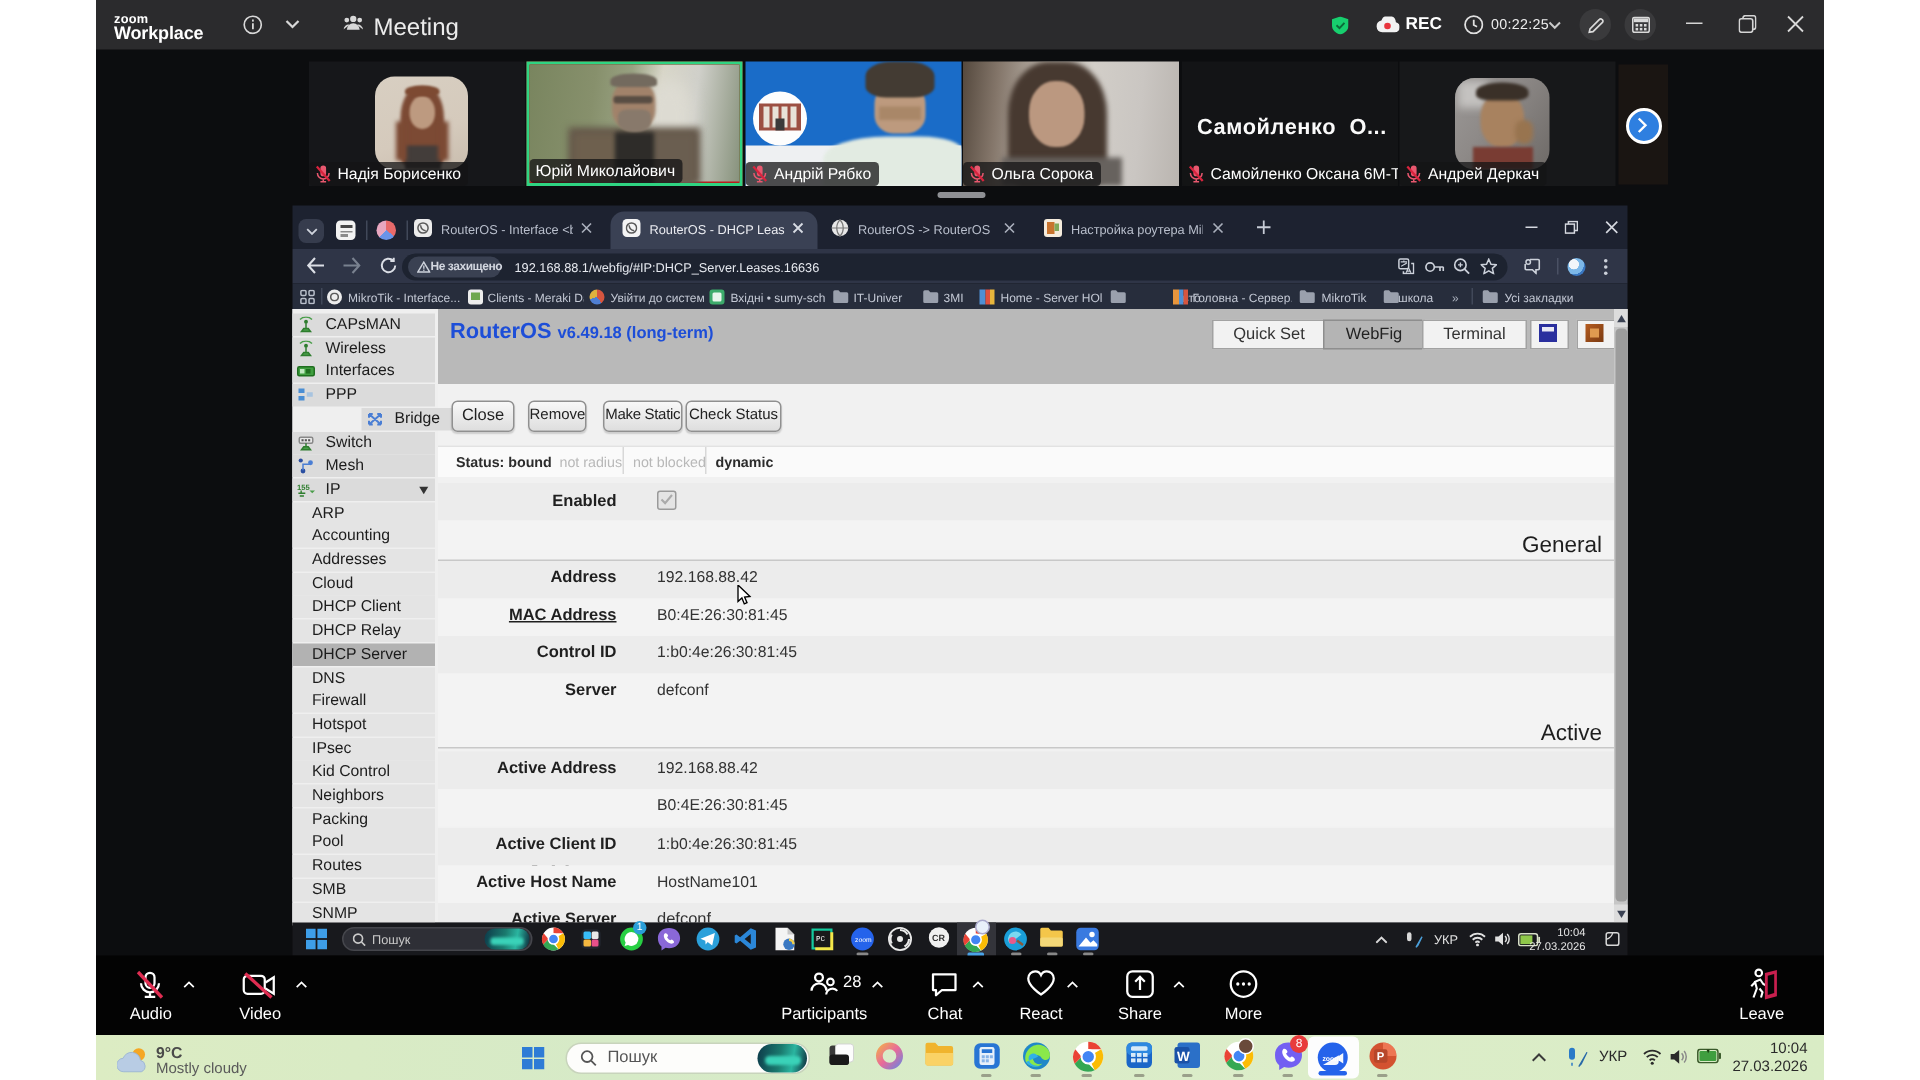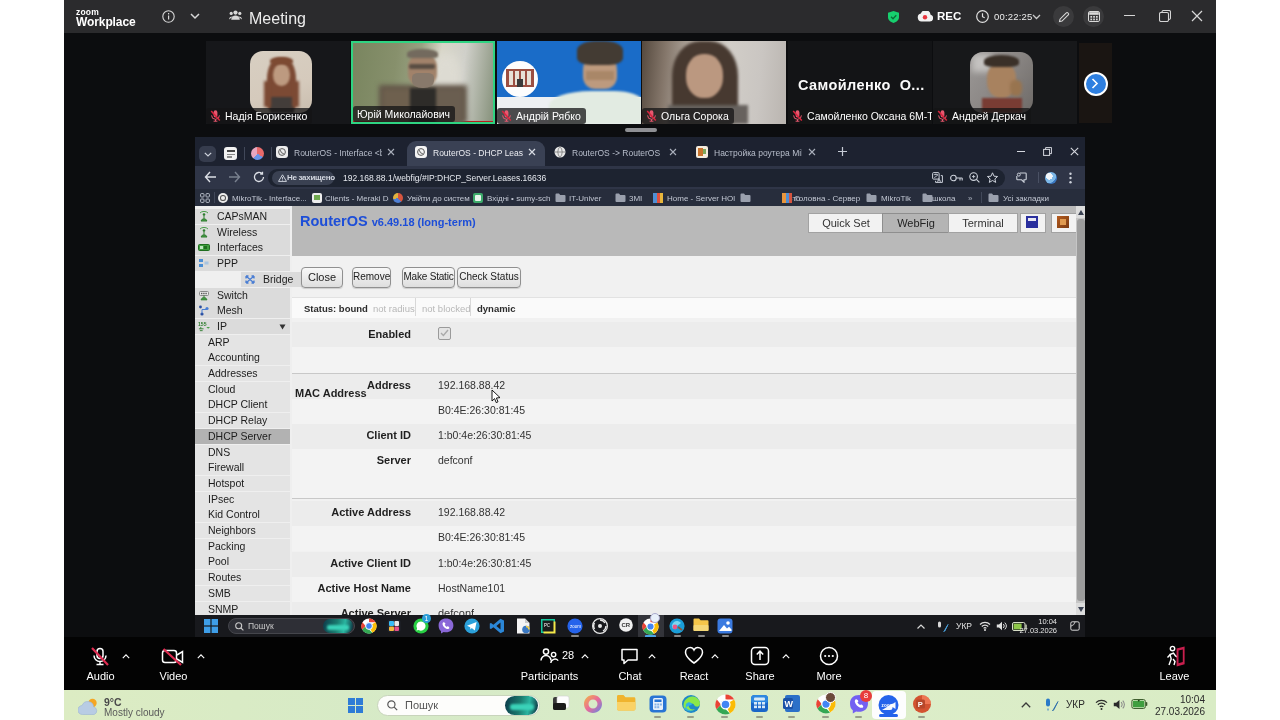--- a/index.html
+++ b/index.html
@@ -560,34 +560,36 @@
       <div class="abs" style="left:282px;top:97px;font-size:9.5px;font-weight:bold;color:#2b2b2b;">dynamic</div>
 
       <div class="abs" style="left:97px;top:116px;width:784px;height:25px;background:#ececec;"></div>
       <div class="abs" style="left:100px;top:122px;width:116px;text-align:right;font-weight:bold;font-size:11px;color:#1f1f1f;">Enabled</div>
       <div class="abs" style="left:243px;top:121px;width:11px;height:11px;background:#e4e4e4;border:1px solid #9a9a9a;border-radius:2px;"></div>
       <svg class="abs" style="left:245px;top:123px;" width="9" height="8" viewBox="0 0 9 8">
           <path d="M1 4 L3.4 6.4 L8 1" fill="none" stroke="#aaa" stroke-width="1.4"></path>
         </svg>
 
       <div class="abs" style="left:97px;top:141px;width:784px;height:26px;background:#f3f3f3;border-bottom:1px solid #c8c8c8;"></div>
+      <div class="abs fhead" style="top:149px;width:873px;text-align:right;left:0;">General</div>
       <div class="abs" style="left:97px;top:168px;width:784px;height:25px;background:#ececec;"></div>
       <div class="abs" style="left:100px;top:173px;width:116px;text-align:right;font-weight:bold;font-size:11px;color:#1f1f1f;">Address</div>
       <div class="abs" style="left:243px;top:173px;font-size:10.5px;color:#323232;">192.168.88.42</div>
       <div class="abs" style="left:97px;top:193px;width:784px;height:25px;background:#f3f3f3;"></div>
-      <div class="abs" style="left:100px;top:181px;width:116px;text-align:left;font-weight:bold;font-size:11px;color:#1f1f1f;">MAC Address</div>
+      <div class="abs" style="left:100px;top:198px;width:116px;text-align:right;font-weight:bold;font-size:11px;color:#1f1f1f;text-decoration:underline;">MAC Address</div>
       <div class="abs" style="left:243px;top:198px;font-size:10.5px;color:#323232;">B0:4E:26:30:81:45</div>
       <div class="abs" style="left:97px;top:218px;width:784px;height:25px;background:#ececec;"></div>
-      <div class="abs" style="left:100px;top:223px;width:116px;text-align:right;font-weight:bold;font-size:11px;color:#1f1f1f;">Client ID</div>
+      <div class="abs" style="left:100px;top:223px;width:116px;text-align:right;font-weight:bold;font-size:11px;color:#1f1f1f;">Control ID</div>
       <div class="abs" style="left:243px;top:223px;font-size:10.5px;color:#323232;">1:b0:4e:26:30:81:45</div>
       <div class="abs" style="left:97px;top:243px;width:784px;height:25px;background:#f3f3f3;"></div>
       <div class="abs" style="left:100px;top:248px;width:116px;text-align:right;font-weight:bold;font-size:11px;color:#1f1f1f;">Server</div>
       <div class="abs" style="left:243px;top:248px;font-size:10.5px;color:#323232;">defconf</div>
 
       <div class="abs" style="left:97px;top:268px;width:784px;height:24px;background:#f3f3f3;border-bottom:1px solid #c8c8c8;"></div>
+      <div class="abs fhead" style="top:274px;width:873px;text-align:right;left:0;">Active</div>
       <div class="abs" style="left:97px;top:295px;width:784px;height:25px;background:#ececec;"></div>
       <div class="abs" style="left:100px;top:300px;width:116px;text-align:right;font-weight:bold;font-size:11px;color:#1f1f1f;">Active Address</div>
       <div class="abs" style="left:243px;top:300px;font-size:10.5px;color:#323232;">192.168.88.42</div>
       <div class="abs" style="left:97px;top:320px;width:784px;height:25px;background:#f3f3f3;"></div>
       <div class="abs" style="left:100px;top:325px;width:116px;text-align:right;font-weight:bold;font-size:15px;color:#1f1f1f;margin-top:25px;">Active MAC Address</div>
       <div class="abs" style="left:243px;top:325px;font-size:10.5px;color:#323232;">B0:4E:26:30:81:45</div>
       <div class="abs" style="left:97px;top:346px;width:784px;height:25px;background:#ececec;"></div>
       <div class="abs" style="left:100px;top:351px;width:116px;text-align:right;font-weight:bold;font-size:11px;color:#1f1f1f;">Active Client ID</div>
       <div class="abs" style="left:243px;top:351px;font-size:10.5px;color:#323232;">1:b0:4e:26:30:81:45</div>
       <div class="abs" style="left:97px;top:371px;width:784px;height:25px;background:#f3f3f3;"></div>

